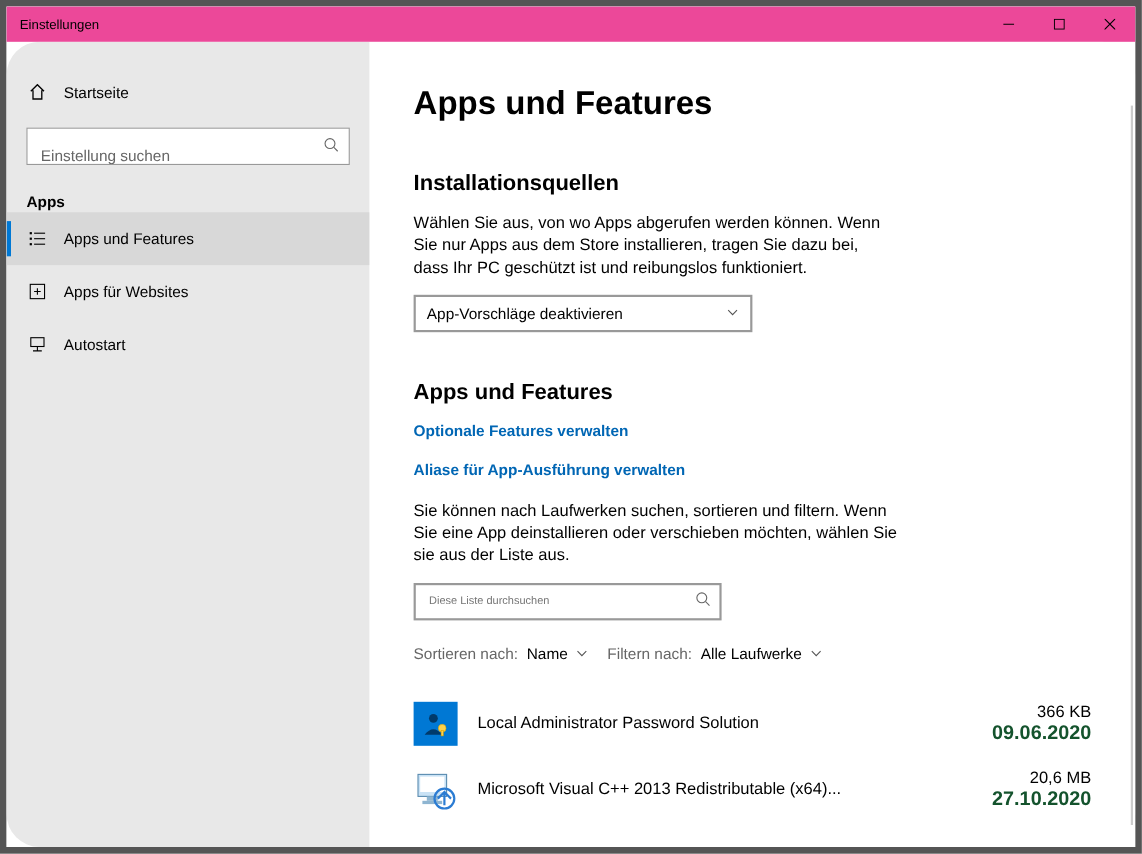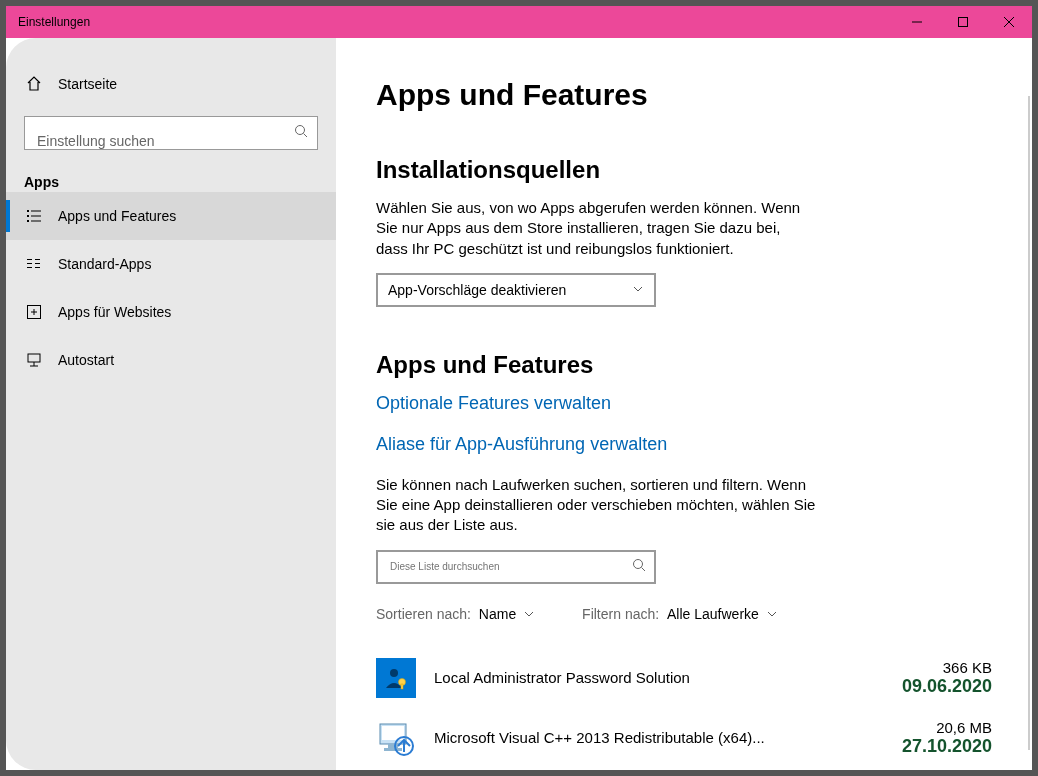--- a/index.html
+++ b/index.html
@@ -20,27 +20,27 @@
 .searchbox::placeholder { color: #666; }
 .searchicon { position: absolute; right: 10px; top: 50%; transform: translateY(-50%); color: #666; }
 .section-label { font-size: 14px; font-weight: 700; padding: 6px 18px 2px 18px; color: #000; }
 .navlist { }
 .navitem { height: 48px; display: flex; align-items: center; padding-left: 18px; font-size: 14px; color: #000; position: relative; }
 .navitem .icon { width: 20px; display: flex; justify-content: center; margin-right: 14px; color: #000; }
 .navitem.selected::before { content: ""; position: absolute; left: 0; top: 8px; bottom: 8px; width: 4px; background: #0078d4; }
 .navitem.selected { background: #d8d8d8; }
 .main { flex: 1; background: #fff; padding: 40px 40px 20px 40px; overflow-y: auto; position: relative; color: #000; }
 .main h1 { font-size: 30px; font-weight: 600; margin-bottom: 26px; }
-.main h2 { font-size: 24px; font-weight: 600; margin-bottom: 14px; margin-top: 44px; }
+.main h2 { font-size: 20px; font-weight: 600; margin-bottom: 14px; margin-top: 44px; }
 .main p { font-size: 15px; line-height: 1.35; max-width: 440px; margin-bottom: 14px; }
-.dropdown { width: 280px; height: 34px; border: 2px solid #999; display: flex; align-items: center; justify-content: space-between; padding: 0 10px; font-size: 14px; margin-bottom: 40px; }
-.link { color: #0066b4; font-size: 18px; margin-bottom: 20px; display: block; }
+.dropdown { width: 308px; height: 34px; border: 2px solid #999; display: flex; align-items: center; justify-content: space-between; padding: 0 10px; font-size: 14px; margin-bottom: 40px; }
+.link { color: #0066b4; font-size: 14px; margin-bottom: 20px; display: block; font-weight: bold; }
 .listsearch-wrap { position: relative; width: 280px; margin-bottom: 22px; margin-top: 6px; }
 .listsearch { width: 100%; height: 34px; border: 2px solid #999; padding: 0 34px 0 12px; font-size: 10px; font-family: inherit; outline: none; }
-.filters { display: flex; gap: 48px; font-size: 14px; margin-bottom: 26px; }
+.filters { display: flex; gap: 18px; font-size: 14px; margin-bottom: 26px; }
 .filters .lbl { color: #666; }
 .filters .val { color: #000; margin-left: 4px; }
 .applist { }
 .appitem { display: flex; align-items: center; height: 60px; }
 .appicon { width: 40px; height: 40px; margin-right: 18px; display: flex; align-items: center; justify-content: center; }
 .appicon.blue { background: #0078d4; }
 .appinfo { flex: 1; }
 .appname { font-size: 15px; color: #000; }
 .appmeta { text-align: right; font-size: 15px; }
 .appdate { color: #14532d; font-size: 18px; font-weight: bold; }
@@ -105,33 +105,20 @@
                   <rect x="5" y="7.5" width="10" height="1" fill="#000"></rect>
                   <rect x="1" y="12" width="2" height="2" fill="#000"></rect>
                   <rect x="5" y="12.5" width="10" height="1" fill="#000"></rect>
                 </svg>
           </span>
           <span>Apps und Features</span>
         </div>
         <div class="navitem">
           <span class="icon">
             <svg width="16" height="16" viewBox="0 0 16 16">
-                  <rect x="1" y="3" width="5" height="1" fill="#000"></rect>
-                  <rect x="1" y="7" width="5" height="1" fill="#000"></rect>
-                  <rect x="1" y="11" width="5" height="1" fill="#000"></rect>
-                  <rect x="9" y="3" width="5" height="1" fill="#000"></rect>
-                  <rect x="9" y="7" width="5" height="1" fill="#000"></rect>
-                  <rect x="9" y="11" width="5" height="1" fill="#000"></rect>
-                </svg>
-          </span>
-          <span>Standard-Apps</span>
-        </div>
-        <div class="navitem">
-          <span class="icon">
-            <svg width="16" height="16" viewBox="0 0 16 16">
                   <rect x="1.5" y="1.5" width="13" height="13" fill="none" stroke="#000" stroke-width="1"></rect>
                   <line x1="5" y1="8" x2="11" y2="8" stroke="#000" stroke-width="1"></line>
                   <line x1="8" y1="5" x2="8" y2="11" stroke="#000" stroke-width="1"></line>
                 </svg>
           </span>
           <span>Apps für Websites</span>
         </div>
         <div class="navitem">
           <span class="icon">
             <svg width="16" height="16" viewBox="0 0 16 16">

